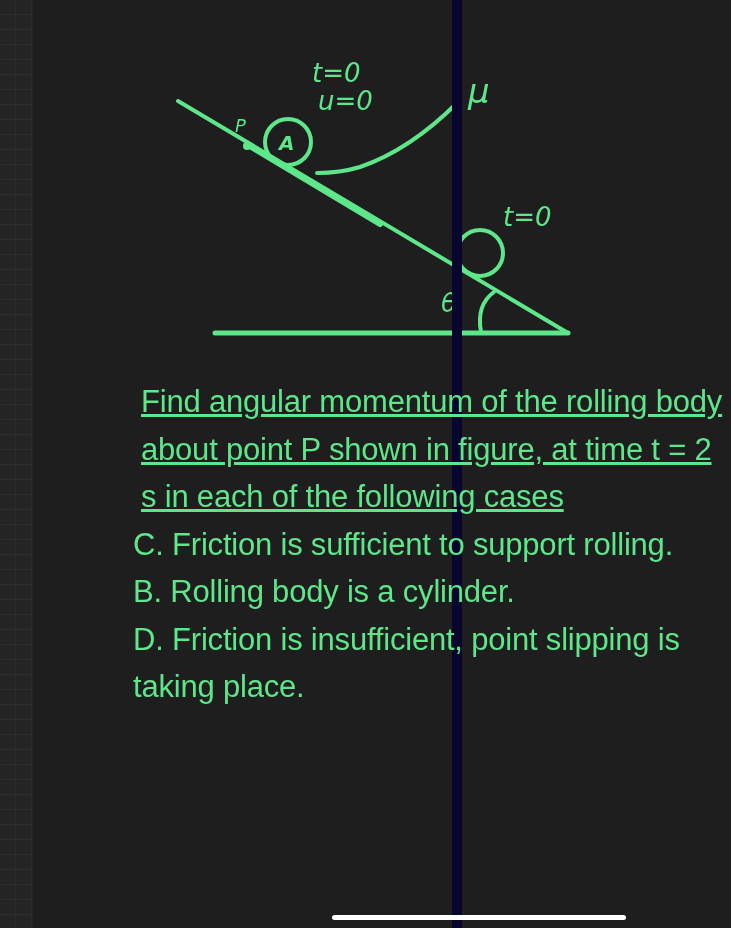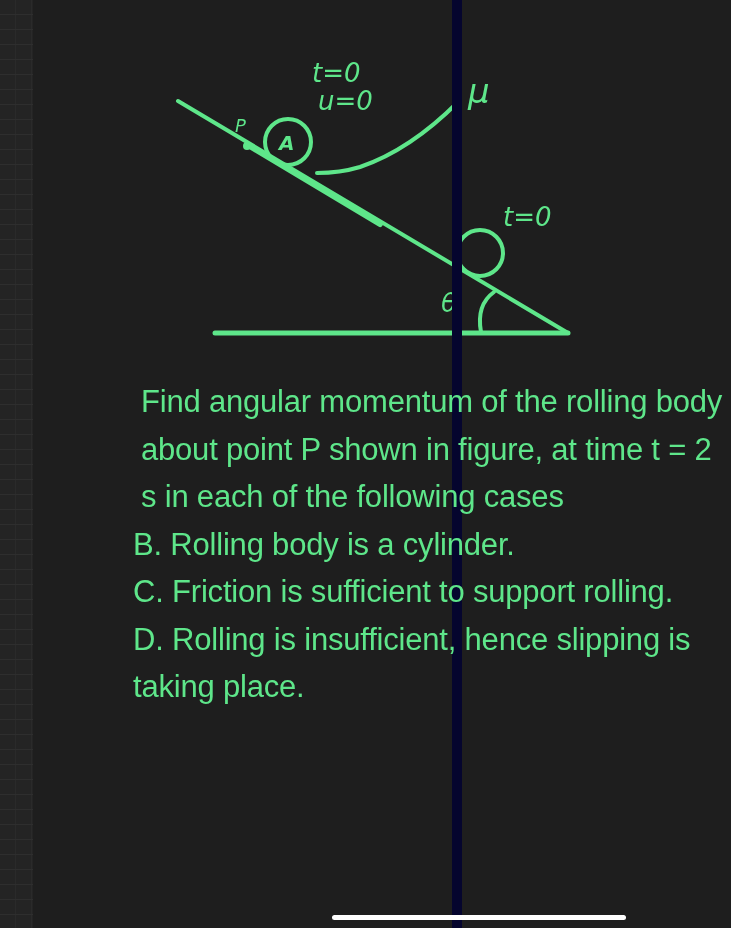--- a/index.html
+++ b/index.html
@@ -38,21 +38,21 @@
       position: absolute;
       left: 133px;
       top: 378px;
       width: 590px;
       color: #5ee68a;
       font-size: 31px;
       line-height: 47.5px;
       letter-spacing: -0.2px;
     }
     .question p { margin: 0; }
-    .question .intro { padding-left: 8px; }
+    .question .intro { padding-left: 8px; text-decoration: underline; }
     .home-indicator {
       position: absolute;
       left: 332px;
       top: 915px;
       width: 294px;
       height: 5px;
       border-radius: 3px;
       background: #ffffff;
     }
     .hand {
@@ -90,18 +90,18 @@
   <text class="hand" x="318" y="110" font-size="26">u=0</text>
   <text class="hand" x="468" y="103" font-size="34">μ</text>
   <text class="hand" x="503" y="226" font-size="26">t=0</text>
   <text class="hand" x="441" y="312" font-size="26">θ</text>
 </svg>
 
 <div class="divider-line"></div>
 
 <div class="question">
   <p class="intro">Find angular momentum of the rolling body about point P shown in figure, at time t = 2 s in each of the following cases</p>
+  <p><span>C.</span> <span>Friction is sufficient to support rolling.</span></p>
   <p><span>B.</span> <span>Rolling body is a cylinder.</span></p>
-  <p><span>C.</span> <span>Friction is sufficient to support rolling.</span></p>
-  <p><span>D.</span> <span>Rolling is insufficient, hence slipping is taking place.</span></p>
+  <p><span>D.</span> <span>Friction is insufficient, point slipping is taking place.</span></p>
 </div>
 
 <div class="home-indicator"></div>
 
 </body></html>

